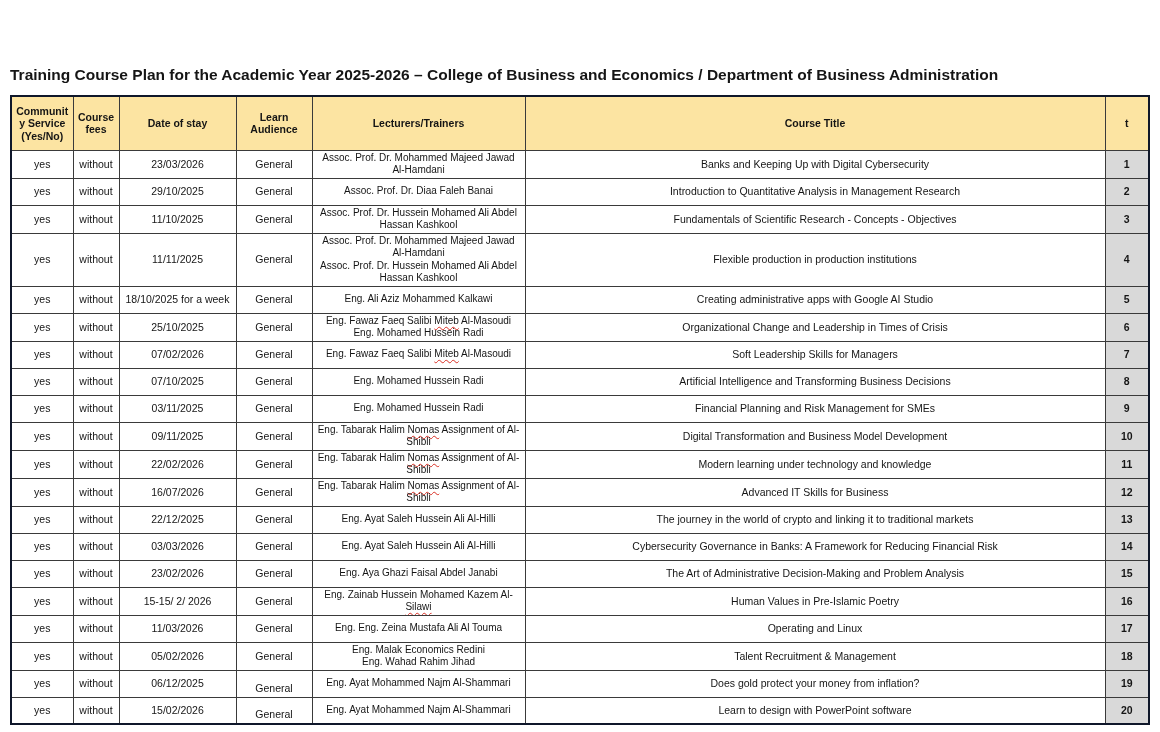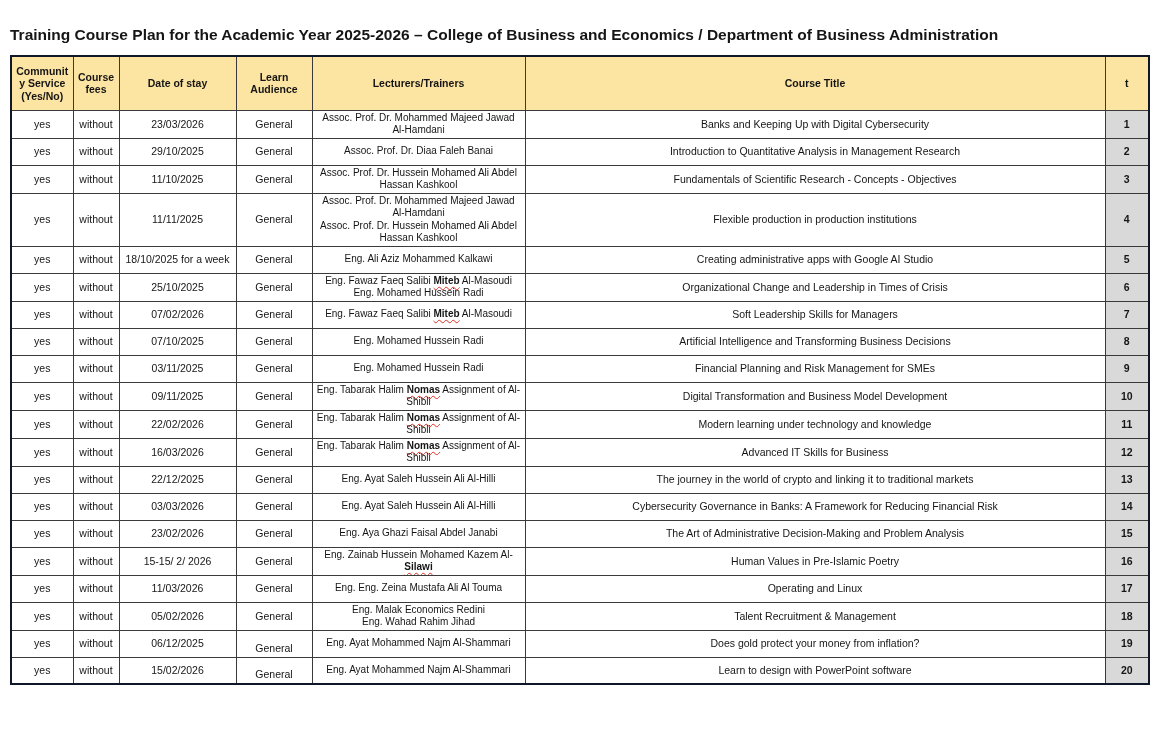--- a/index.html
+++ b/index.html
@@ -3,21 +3,21 @@
 <meta charset="utf-8">
 <style>
   html, body {
     margin: 0; padding: 0;
     background: #ffffff;
     width: 1160px; height: 732px;
     font-family: "Liberation Sans", sans-serif;
     color: #151515;
     overflow: hidden;
   }
-  .page { padding: 24px 12px 0 10px; box-sizing: border-box; }
+  .page { padding: 16px 12px 0 10px; box-sizing: border-box; margin-top: 48px; }
   .doc-title {
     font-size: 15.5px;
     font-weight: bold;
     margin: 2px 0 11px 0;
     white-space: nowrap;
   }
   table.plan {
     border-collapse: collapse;
     table-layout: fixed;
     width: 1138px;
@@ -50,21 +50,20 @@
     background: var(--num-bg, #D9D9D9);
     font-weight: bold;
   }
   .plan tbody td.vbottom { vertical-align: bottom; padding-bottom: 2px; }
   .squiggle {
     text-decoration-line: underline;
     text-decoration-style: wavy;
     text-decoration-color: var(--squiggle, #d93025);
     text-decoration-thickness: 1px;
     text-underline-offset: 2px;
-    font-weight: bold;
   }
   .lect-line { display: block; }
 </style>
 </head>
 <body>
 
 <div class="page">
   <h1 class="doc-title">Training Course Plan for the Academic Year 2025-2026 – College of Business and Economics / Department of Business Administration</h1>
 
   <table class="plan">
@@ -208,21 +207,21 @@
           <td>General</td>
           <td class="lect-cell">
             <span class="lect-line">Eng. Tabarak Halim <span class="squiggle">Nomas</span> Assignment of Al-Shibli</span>
           </td>
           <td>Modern learning under technology and knowledge</td>
           <td class="num-cell">11</td>
         </tr>
         <tr>
           <td>yes</td>
           <td>without</td>
-          <td>16/03/2026</td>
+          <td>16/07/2026</td>
           <td>General</td>
           <td class="lect-cell">
             <span class="lect-line">Eng. Tabarak Halim <span class="squiggle">Nomas</span> Assignment of Al-Shibli</span>
           </td>
           <td>Advanced IT Skills for Business</td>
           <td class="num-cell">12</td>
         </tr>
         <tr>
           <td>yes</td>
           <td>without</td>

